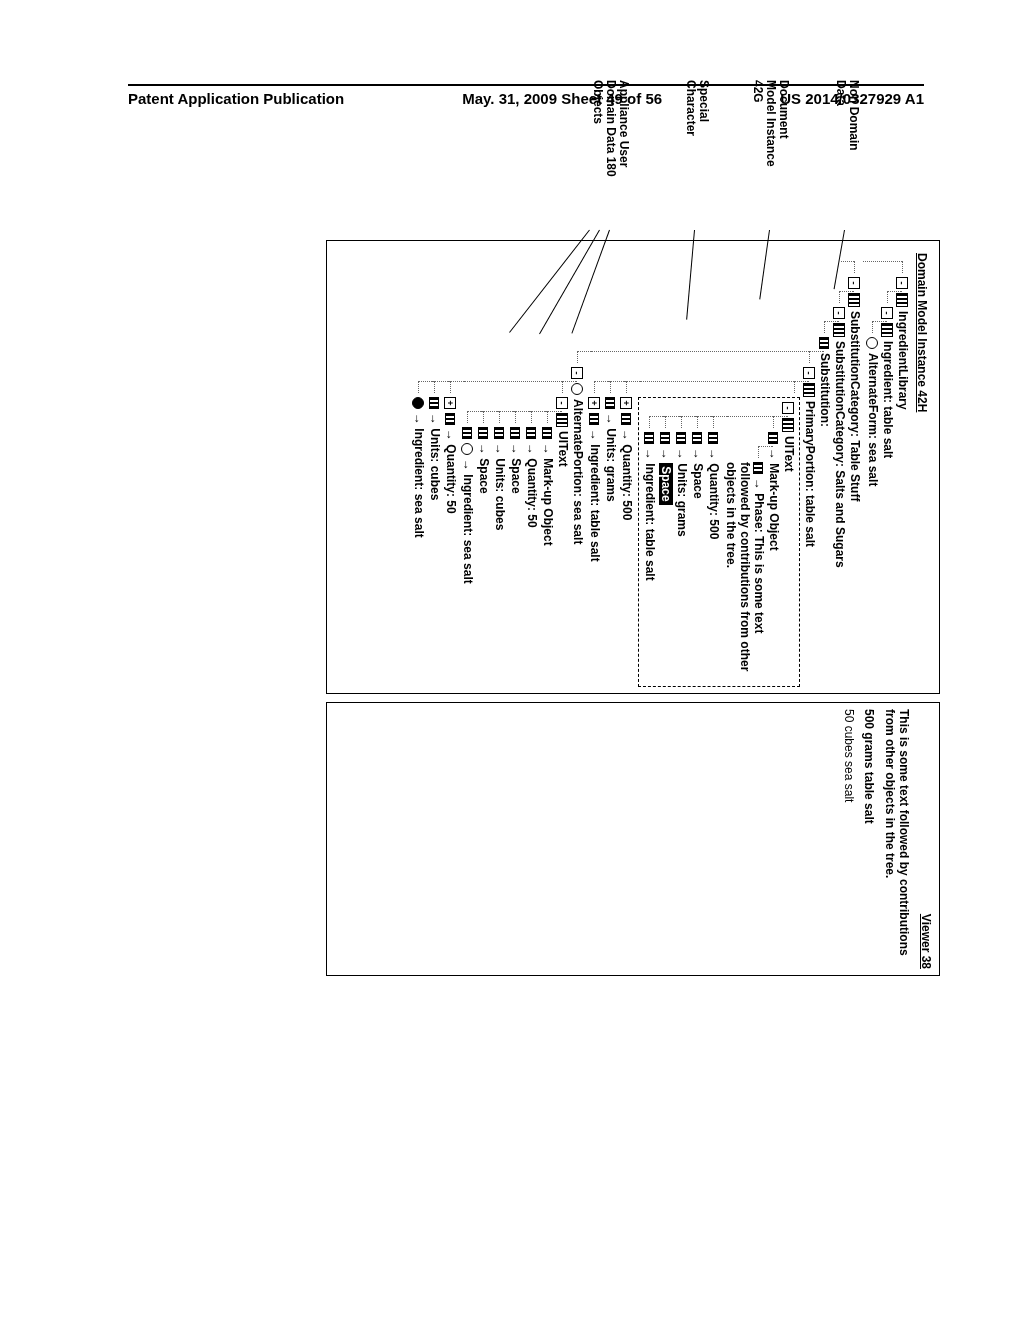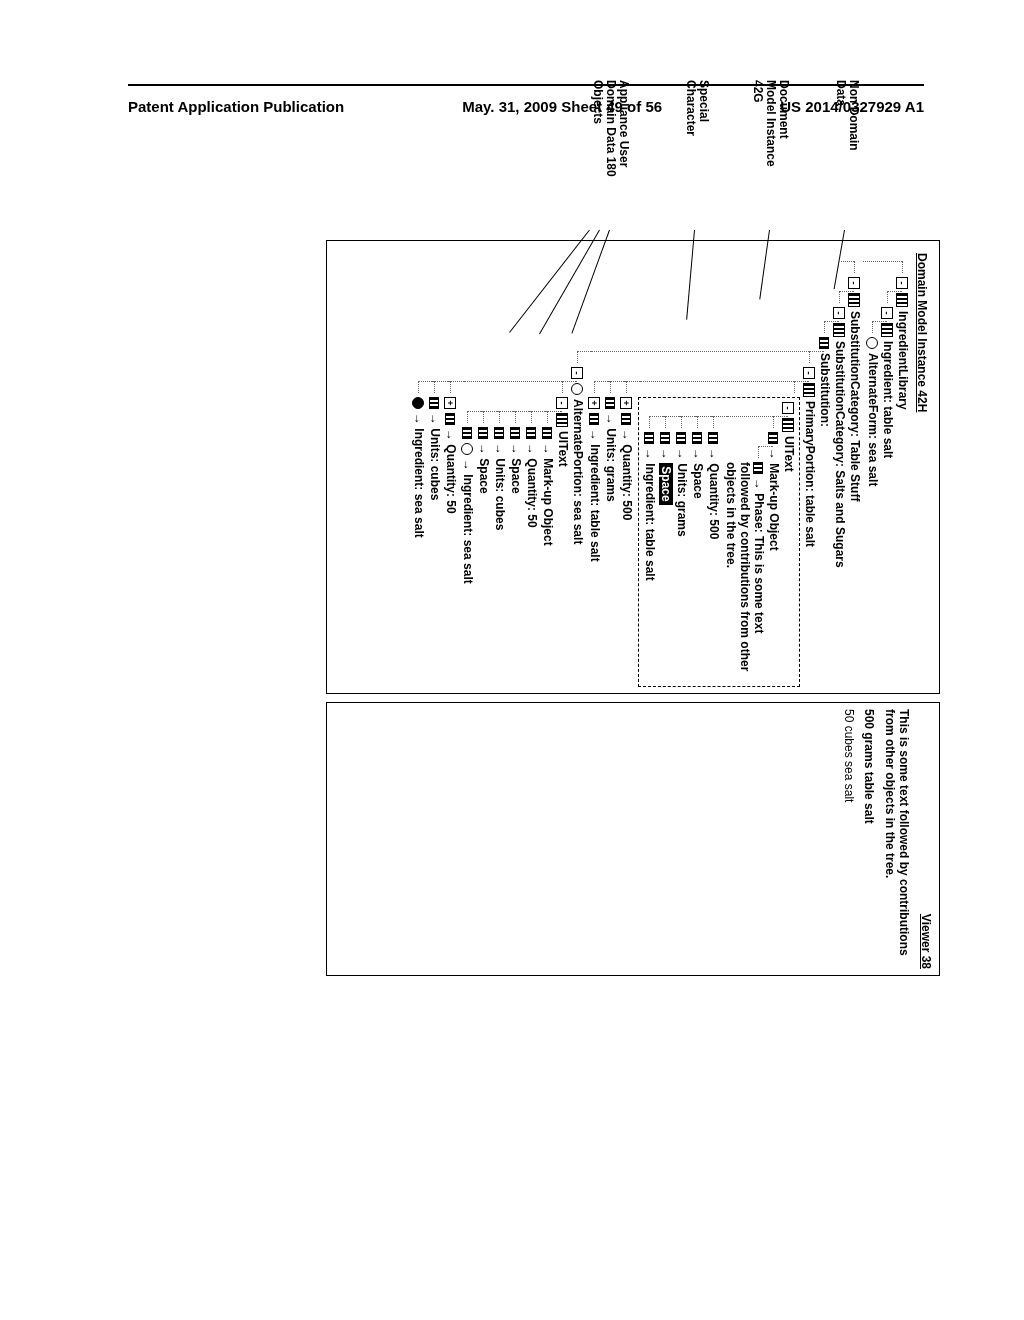--- a/index.html
+++ b/index.html
@@ -17,21 +17,21 @@
     position: relative;
     width: 1024px;
     height: 1320px;
   }
   .header {
     position: absolute;
     top: 84px;
     left: 128px;
     right: 100px;
     border-top: 2px solid #000;
-    padding-top: 12px;
+    padding-top: 4px;
     font-size: 15px;
     font-weight: bold;
     display: flex;
     justify-content: space-between;
   }
   .stage {
     position: absolute;
     left: 130px;
     top: 200px;
     width: 770px;

